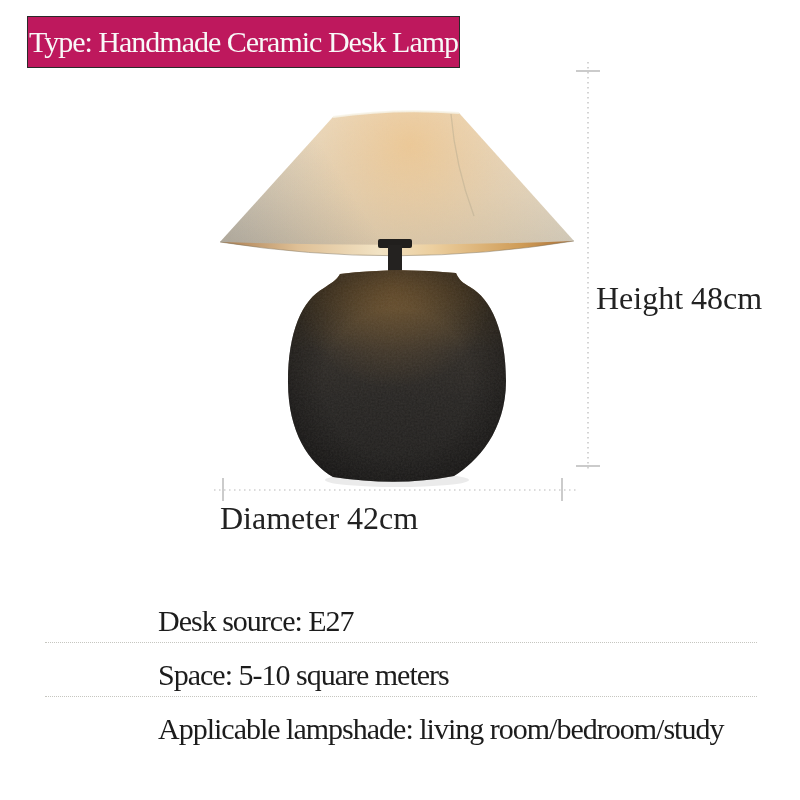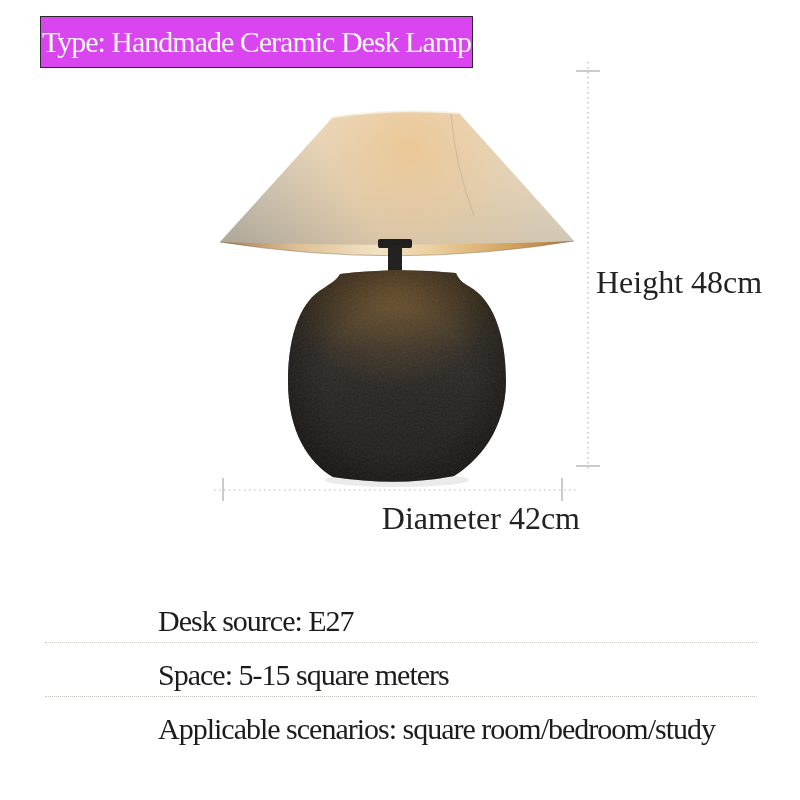--- a/index.html
+++ b/index.html
@@ -8,34 +8,33 @@
     width:800px;height:800px;
     background:#ffffff;
     overflow:hidden;
     font-family:"Liberation Serif", serif;
     color:#1c1c1c;
   }
   
   .type-banner{
     position:absolute;left:27px;top:16px;
     width:433px;height:52px;
-    background:#d946ef;
+    background:#be185d;
     display:flex;align-items:center;justify-content:center;
     box-shadow:0 0 0 1px #2a2a2a inset;
-    margin-left:13px;
   }
   .type-banner span{
     color:#f8f8f8;font-size:30px;letter-spacing:-1px;white-space:nowrap;
   }
   
   .lamp-svg{position:absolute;left:0;top:0;width:800px;height:800px;}
   
   .dim-label{position:absolute;font-size:32px;color:#222222;white-space:nowrap;}
-  .dim-height{left:596px;top:264px;}
-  .dim-diameter{left:220px;top:500px;width:360px;text-align:right;}
+  .dim-height{left:596px;top:280px;}
+  .dim-diameter{left:220px;top:500px;width:360px;text-align:left;}
   
   .spec-list{
     position:absolute;left:45px;top:589px;width:712px;
   }
   .spec-row{
     box-sizing:border-box;
     padding:15px 0 5px 113px;
     border-bottom:1px dotted #c6c6c0;
     font-size:30px;letter-spacing:-1px;line-height:33px;
     white-space:nowrap;
@@ -160,20 +159,20 @@
   </div>
 
   <div class="dim-label dim-height">Height 48cm</div>
   <div class="dim-label dim-diameter">Diameter 42cm</div>
 
   <div class="spec-list">
     <div class="spec-row">
       <span>Desk source: E27</span>
     </div>
     <div class="spec-row">
-      <span>Space: 5-15 square meters</span>
+      <span>Space: 5-10 square meters</span>
     </div>
     <div class="spec-row">
-      <span>Applicable scenarios: square room/bedroom/study</span>
+      <span>Applicable lampshade: living room/bedroom/study</span>
     </div>
   </div>
 
 </div>
 
 </body></html>

